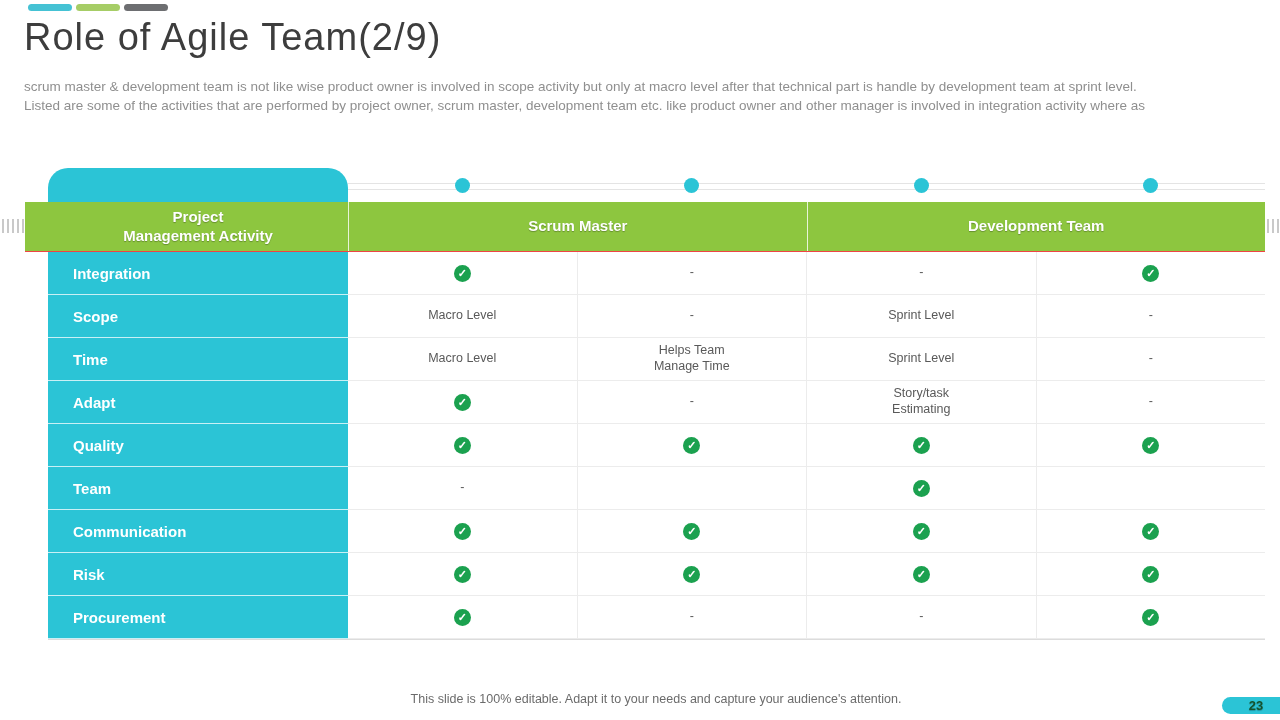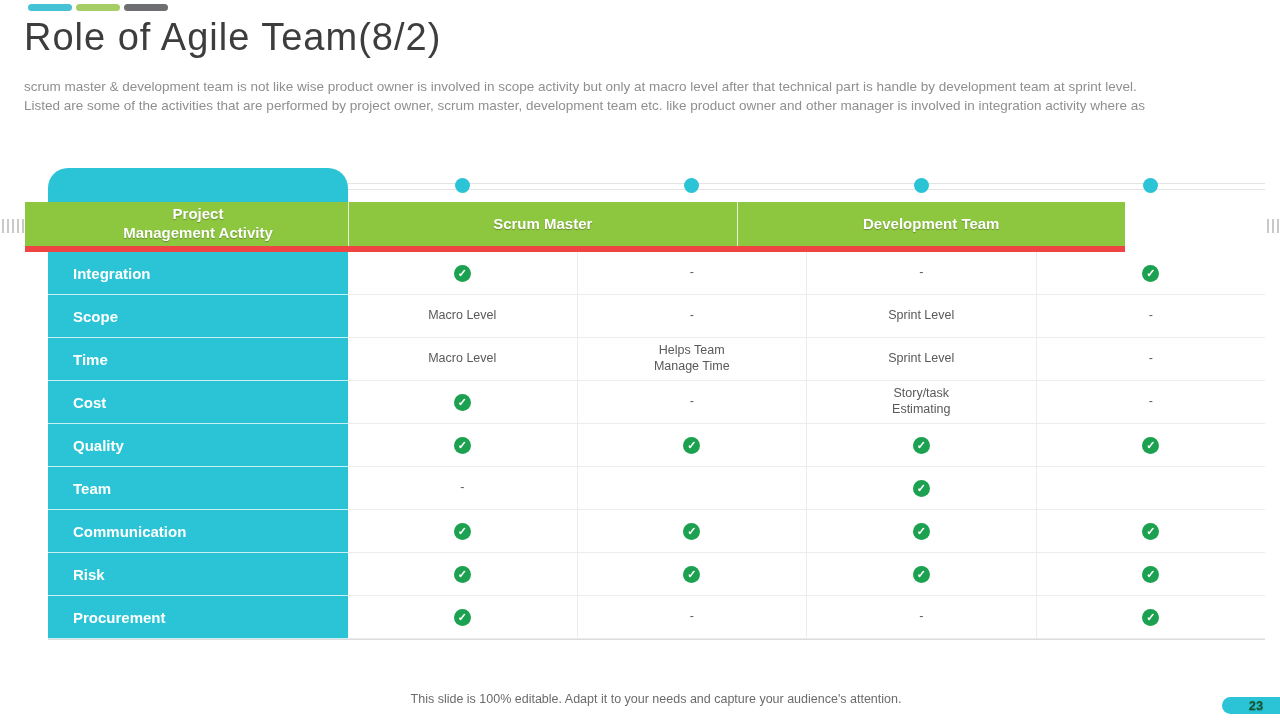--- a/index.html
+++ b/index.html
@@ -32,23 +32,23 @@
                border-top:1px solid var(--line-gray); border-bottom:1px solid var(--line-gray); }
   .dots { position:absolute; left:348px; top:178px; width:917px; display:flex; }
   .dot { flex:1; display:flex; justify-content:center; }
   .dot i { width:15px; height:15px; border-radius:50%; background:var(--accent-cyan); display:block; }
 
   
   .tab { position:absolute; left:48px; top:168px; width:300px; height:60px;
          background:var(--accent-cyan); border-radius:20px 20px 0 0; z-index:1; }
 
   
-  .thead { position:absolute; left:25px; top:202px; width:1100px; height:50px;
+  .thead { position:absolute; left:25px; top:202px; width:1240px; height:50px;
            background:var(--accent-green); z-index:2; display:flex;
-           border-bottom:6px solid #ef4444; }
+           border-bottom:1px solid #ef4444; }
   .th { color:#fff; font-weight:bold; font-size:15px; display:flex; flex-direction:column;
         align-items:center; justify-content:center; text-shadow:0 1px 1px rgba(0,0,0,.28);
         line-height:1.25; text-align:center; }
   .th.activity { width:323px; padding-left:23px; }
   .th.role { flex:1; border-left:1px solid rgba(255,255,255,.8); }
 
   
   .tbody { position:absolute; left:48px; top:252px; width:1217px; z-index:2; }
   .tr { display:flex; height:43px; }
   .td { display:flex; align-items:center; justify-content:center; }
@@ -77,21 +77,21 @@
 <body>
 
 <div class="slide">
 
   <div class="top-bars">
     <span class="bar cyan"></span>
     <span class="bar green"></span>
     <span class="bar gray"></span>
   </div>
 
-  <h1 class="title">Role of Agile Team(8/2)</h1>
+  <h1 class="title">Role of Agile Team(2/9)</h1>
 
   <p class="subtitle">
     <span>scrum master &amp; development team is not like wise  product owner is involved  in scope activity but only  at macro level  after that technical part is handle by development team at sprint level.</span>
     <span>Listed are some of the activities that are performed by project owner, scrum master, development team etc. like product owner and other manager is involved  in integration  activity  where as</span>
   </p>
 
   <div class="hashes left">
     <i></i>
       <i></i>
       <i></i>
@@ -153,21 +153,21 @@
       <div class="tr">
         <div class="td activity">Time</div>
         <div class="td role">Macro Level</div>
         <div class="td role">
           <span>Helps Team<br>Manage Time</span>
         </div>
         <div class="td role">Sprint Level</div>
         <div class="td role">-</div>
       </div>
       <div class="tr">
-        <div class="td activity">Cost</div>
+        <div class="td activity">Adapt</div>
         <div class="td role">
           <span class="check">✓</span>
         </div>
         <div class="td role">-</div>
         <div class="td role">
           <span>Story/task<br>Estimating</span>
         </div>
         <div class="td role">-</div>
       </div>
       <div class="tr">

